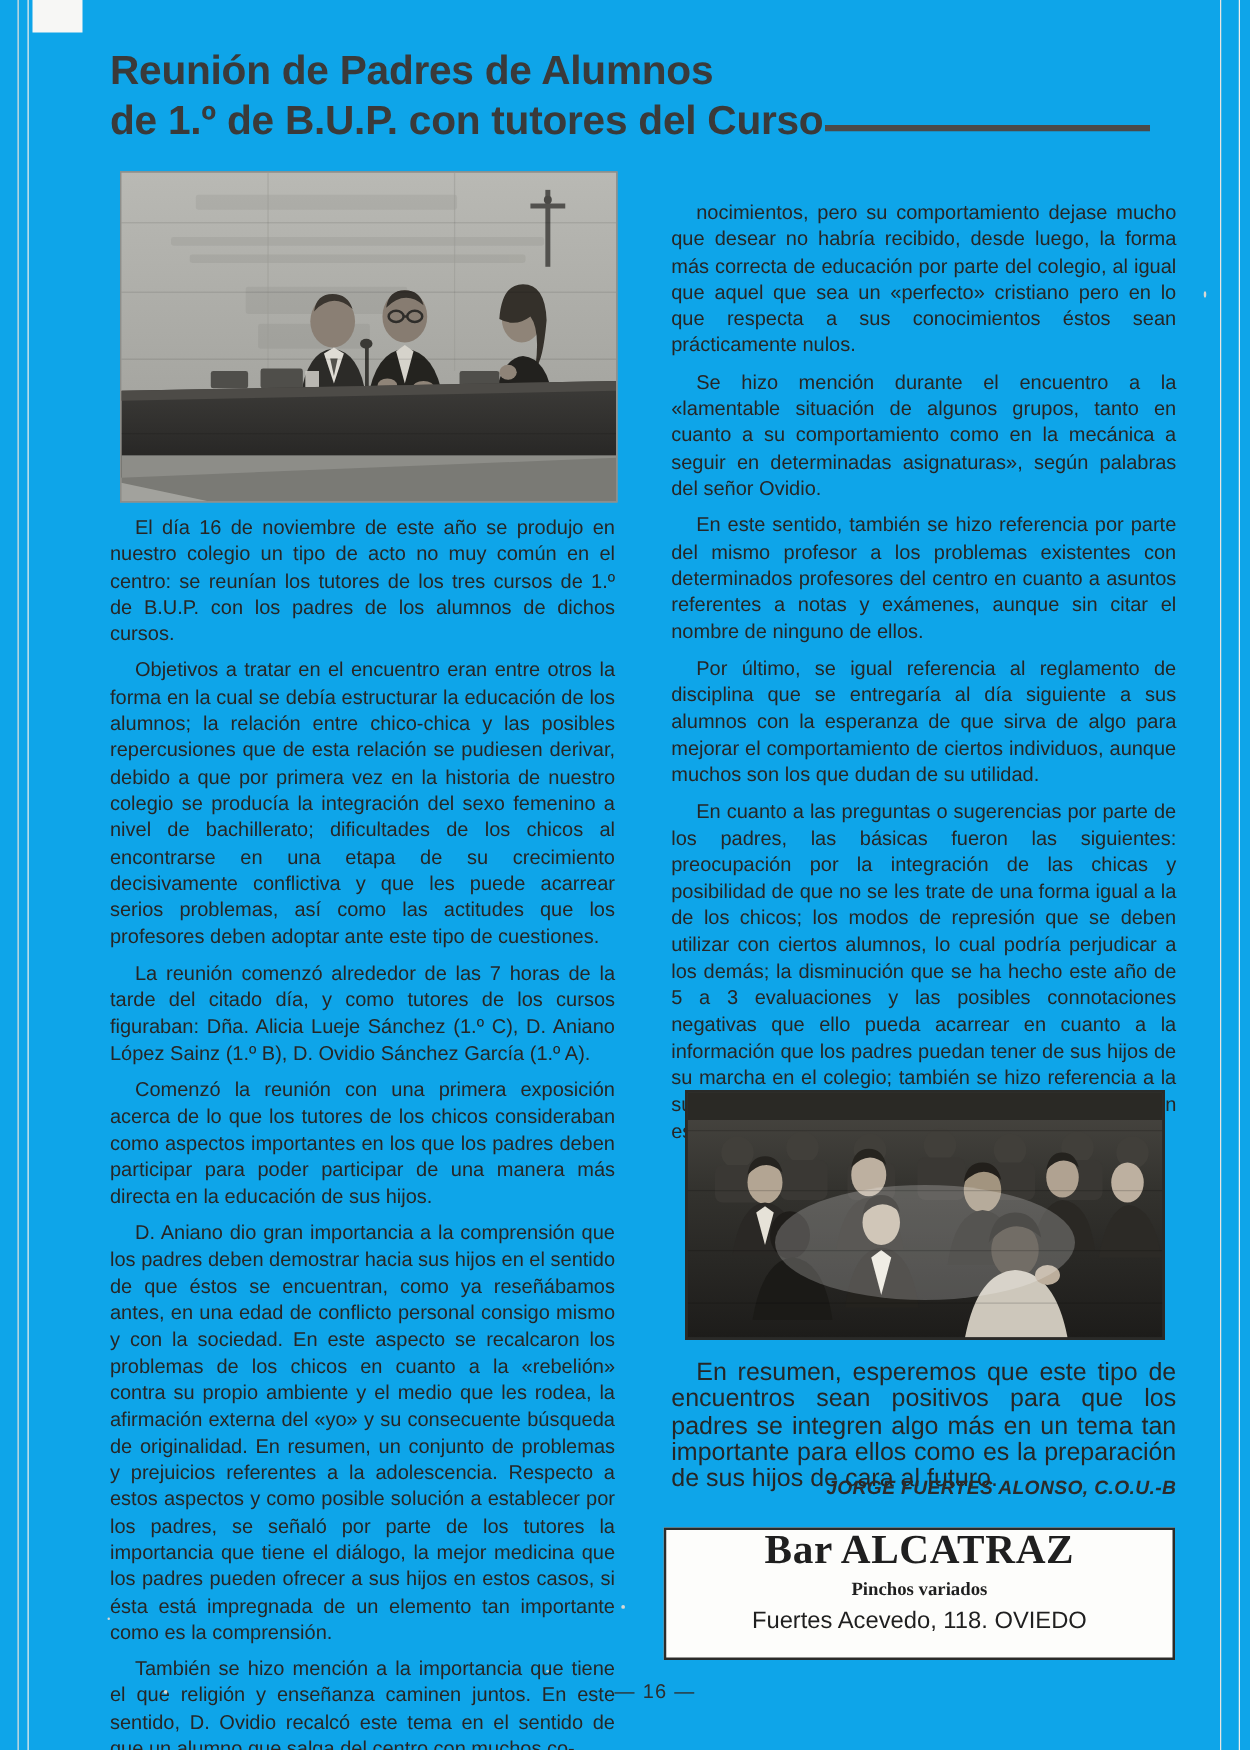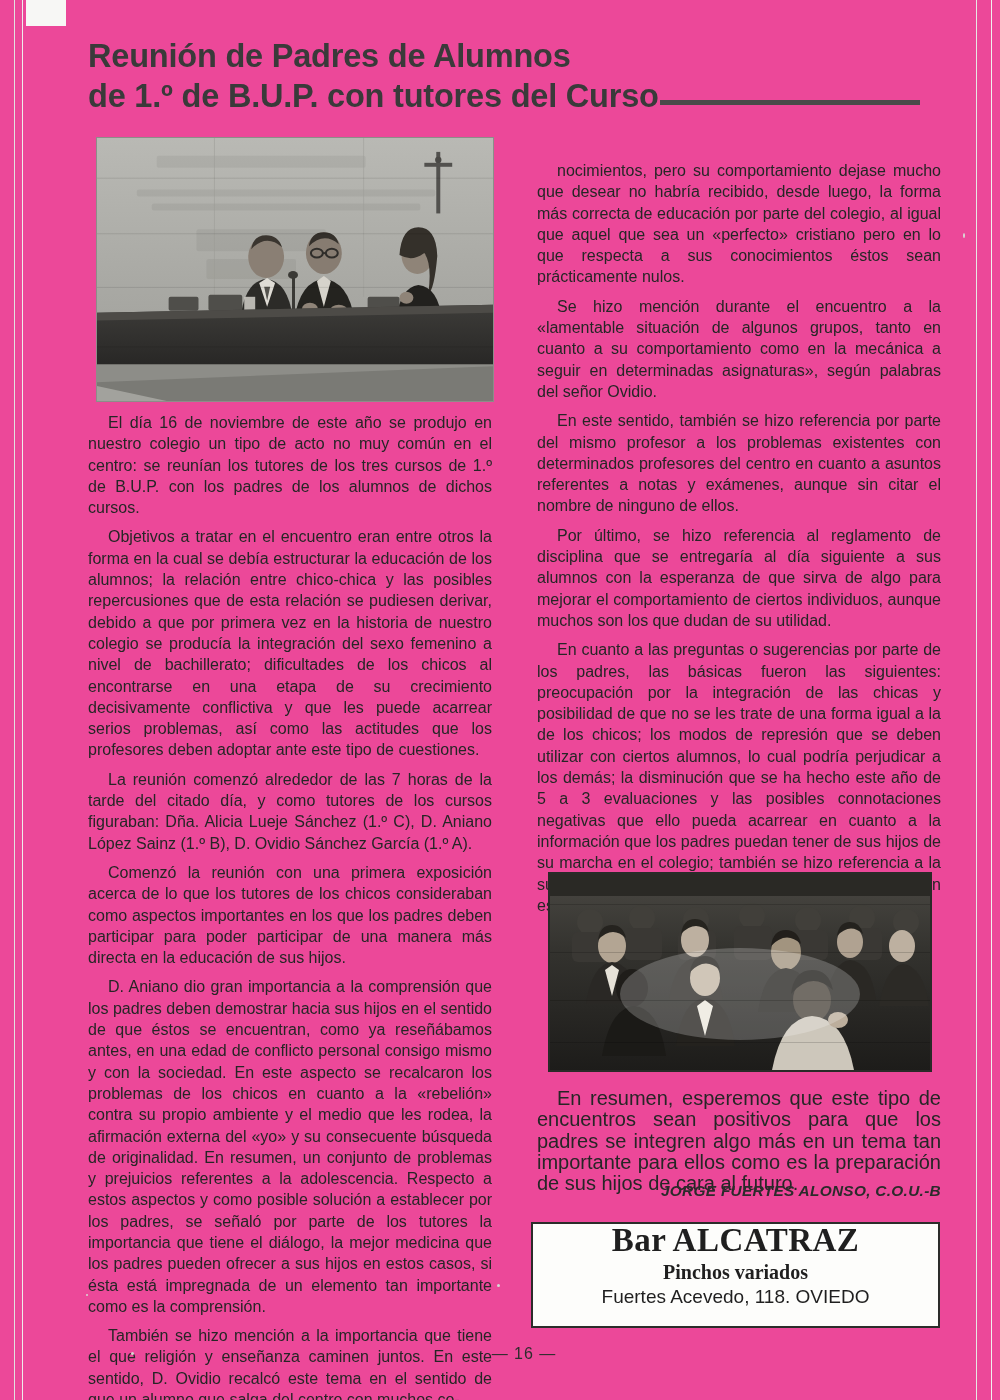--- a/index.html
+++ b/index.html
@@ -12,21 +12,21 @@
     font-family: "Liberation Sans", sans-serif;
     color: #1c1c1c;
     overflow: hidden;
     position: relative;
   }
 
   
   #page {
     position: absolute;
     inset: 0;
-    background: #ec4899;
+    background: #0ea5e9;
   }
   
   .scan-edge-left {
     position: absolute; top: 0; bottom: 0; left: 14px; width: 1px;
     background: #e2e2e0;
   }
   .scan-edge-left2 {
     position: absolute; top: 0; bottom: 0; left: 22px; width: 1px;
     background: #ededeb;
   }
@@ -137,21 +137,21 @@
     font-family: "Liberation Serif", serif;
     font-weight: bold;
     font-size: 33px;
     line-height: 38px;
     letter-spacing: 0.5px;
     color: #1f1f1f;
   }
   #advert .ad-sub {
     font-family: "Liberation Serif", serif;
     font-weight: bold;
-    font-size: 20px;
+    font-size: 15px;
     line-height: 26px;
     color: #1f1f1f;
   }
   #advert .ad-addr {
     font-family: "Liberation Sans", sans-serif;
     font-size: 19px;
     line-height: 24px;
     color: #1f1f1f;
   }
 
@@ -285,21 +285,21 @@
     <p>La reunión comenzó alrededor de las 7 horas de la tarde del citado día, y como tutores de los cursos figuraban: Dña. Alicia Lueje Sánchez (1.º C), D. Aniano López Sainz (1.º B), D. Ovidio Sánchez García (1.º A).</p>
     <p>Comenzó la reunión con una primera exposición acerca de lo que los tutores de los chicos consideraban como aspectos importantes en los que los padres deben participar para poder participar de una manera más directa en la educación de sus hijos.</p>
     <p>D. Aniano dio gran importancia a la comprensión que los padres deben demostrar hacia sus hijos en el sentido de que éstos se encuentran, como ya reseñábamos antes, en una edad de conflicto personal consigo mismo y con la sociedad. En este aspecto se recalcaron los problemas de los chicos en cuanto a la «rebelión» contra su propio ambiente y el medio que les rodea, la afirmación externa del «yo» y su consecuente búsqueda de originalidad. En resumen, un conjunto de problemas y prejuicios referentes a la adolescencia. Respecto a estos aspectos y como posible solución a establecer por los padres, se señaló por parte de los tutores la importancia que tiene el diálogo, la mejor medicina que los padres pueden ofrecer a sus hijos en estos casos, si ésta está impregnada de un elemento tan importante como es la comprensión.</p>
     <p>También se hizo mención a la importancia que tiene el que religión y enseñanza caminen juntos. En este sentido, D. Ovidio recalcó este tema en el sentido de que un alumno que salga del centro con muchos co-</p>
   </div>
 
   <div class="col" id="col-right">
     <p>nocimientos, pero su comportamiento dejase mucho que desear no habría recibido, desde luego, la forma más correcta de educación por parte del colegio, al igual que aquel que sea un «perfecto» cristiano pero en lo que respecta a sus conocimientos éstos sean prácticamente nulos.</p>
     <p>Se hizo mención durante el encuentro a la «lamentable situación de algunos grupos, tanto en cuanto a su comportamiento como en la mecánica a seguir en determinadas asignaturas», según palabras del señor Ovidio.</p>
     <p>En este sentido, también se hizo referencia por parte del mismo profesor a los problemas existentes con determinados profesores del centro en cuanto a asuntos referentes a notas y exámenes, aunque sin citar el nombre de ninguno de ellos.</p>
-    <p>Por último, se hizo referencia al reglamento de disciplina que se entregaría al día siguiente a sus alumnos con la esperanza de que sirva de algo para mejorar el comportamiento de ciertos individuos, aunque muchos son los que dudan de su utilidad.</p>
+    <p>Por último, se igual referencia al reglamento de disciplina que se entregaría al día siguiente a sus alumnos con la esperanza de que sirva de algo para mejorar el comportamiento de ciertos individuos, aunque muchos son los que dudan de su utilidad.</p>
     <p>En cuanto a las preguntas o sugerencias por parte de los padres, las básicas fueron las siguientes: preocupación por la integración de las chicas y posibilidad de que no se les trate de una forma igual a la de los chicos; los modos de represión que se deben utilizar con ciertos alumnos, lo cual podría perjudicar a los demás; la disminución que se ha hecho este año de 5 a 3 evaluaciones y las posibles connotaciones negativas que ello pueda acarrear en cuanto a la información que los padres puedan tener de sus hijos de su marcha en el colegio; también se hizo referencia a la suspensión del llamado Examen de Suficiencia, si bien este tema no quedó nada definido.</p>
   </div>
 
   <div class="photo" id="photo-audience">
     <svg viewBox="0 0 380 196" preserveAspectRatio="none">
       <defs>
         <linearGradient id="audbg" x1="0" y1="0" x2="0" y2="1">
           <stop offset="0%" stop-color="#4a4843"></stop>
           <stop offset="40%" stop-color="#33322e"></stop>
           <stop offset="100%" stop-color="#1d1c1a"></stop>

